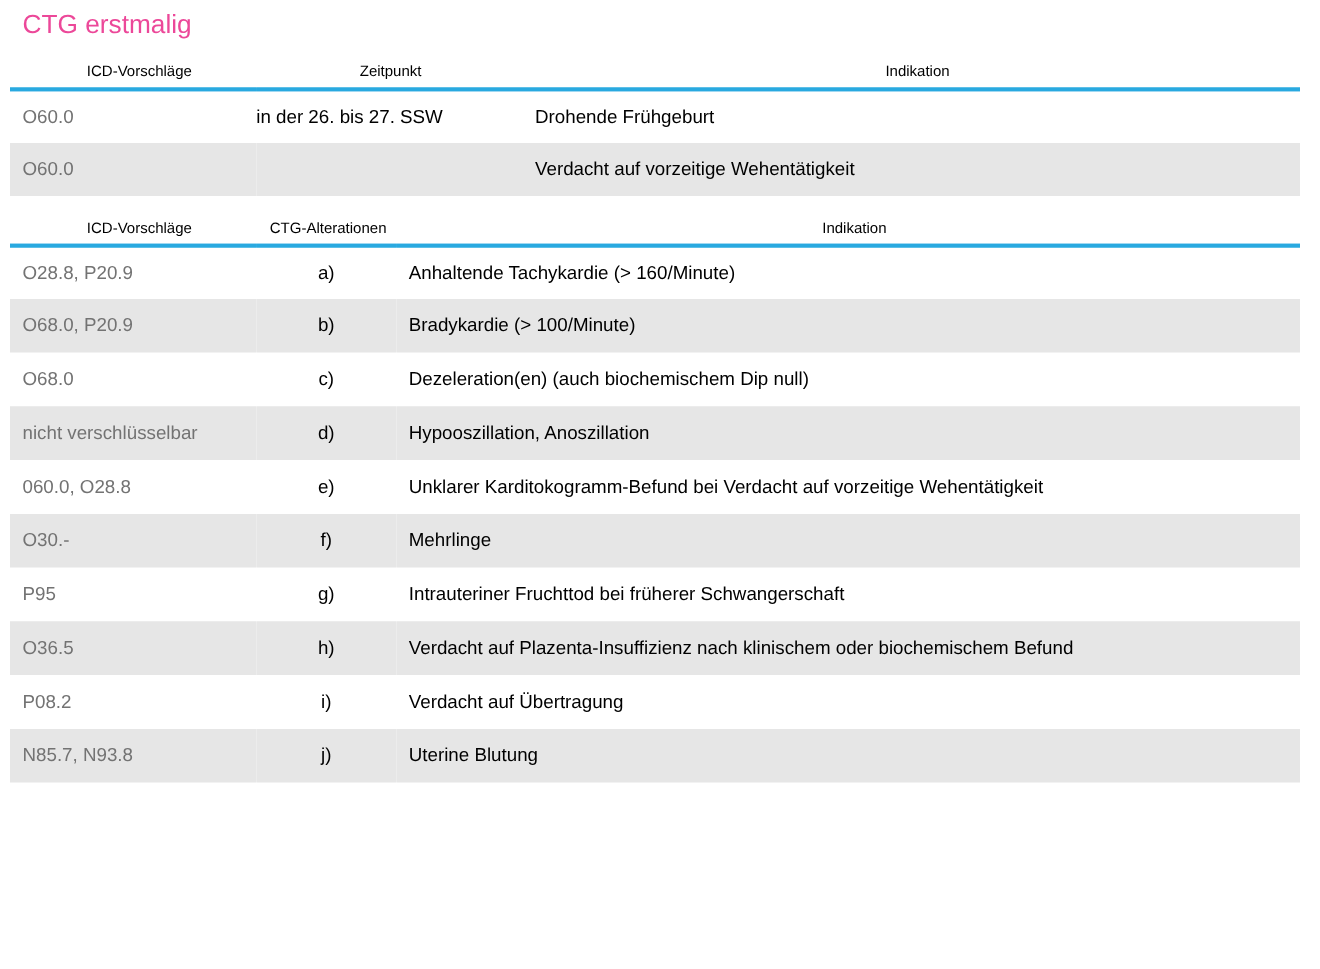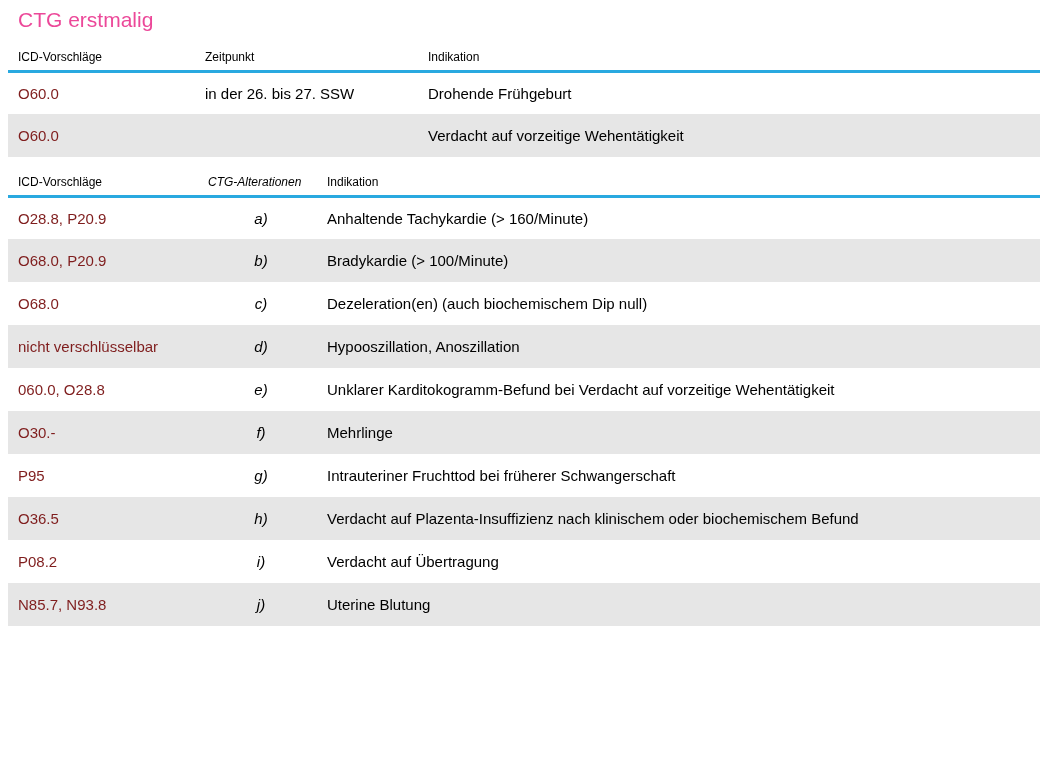--- a/index.html
+++ b/index.html
@@ -31,21 +31,21 @@
     width: 100%;
     border-collapse: collapse;
     table-layout: fixed;
   }
   th, td {
     box-sizing: border-box;
   }
   th {
     font-size: 12px;
     font-weight: 400;
-    text-align: left;
+    text-align: center;
     vertical-align: bottom;
     height: 39px;
     padding: 0 0 6px 0;
     border-bottom: 3px solid #29A9E0;
     white-space: nowrap;
     overflow: hidden;
   }
   td {
     height: 43px;
     font-size: 15px;
@@ -58,28 +58,28 @@
     background: #E6E6E6;
   }
   
   .t1 .col-icd   { width: 197px; }
   .t1 .col-zeit  { width: 215px; }
   .t1 th.col-icd,  .t1 td.col-icd  { padding-left: 10px; }
   .t1 th.col-zeit, .t1 td.col-zeit { padding-left: 0; }
   .t1 th.col-ind,  .t1 td.col-ind  { padding-left: 8px; }
   
   .t2 .col-icd   { width: 197px; }
-  .t2 .col-alt   { width: 112px; font-style: italic; }
+  .t2 .col-alt   { width: 112px; }
   .t2 th.col-icd, .t2 td.col-icd { padding-left: 10px; }
   .t2 th.col-alt { padding-left: 3px; }
   .t2 td.col-alt { text-align: center; padding-left: 0; }
   .t2 th.col-ind, .t2 td.col-ind { padding-left: 10px; }
 
   .icd-link {
-    color: #7f1d1d;
+    color: #737373;
     cursor: pointer;
     text-decoration: none;
     margin-top: 43px;
   }
 </style>
 </head>
 <body>
 
 <div class="page">
 

